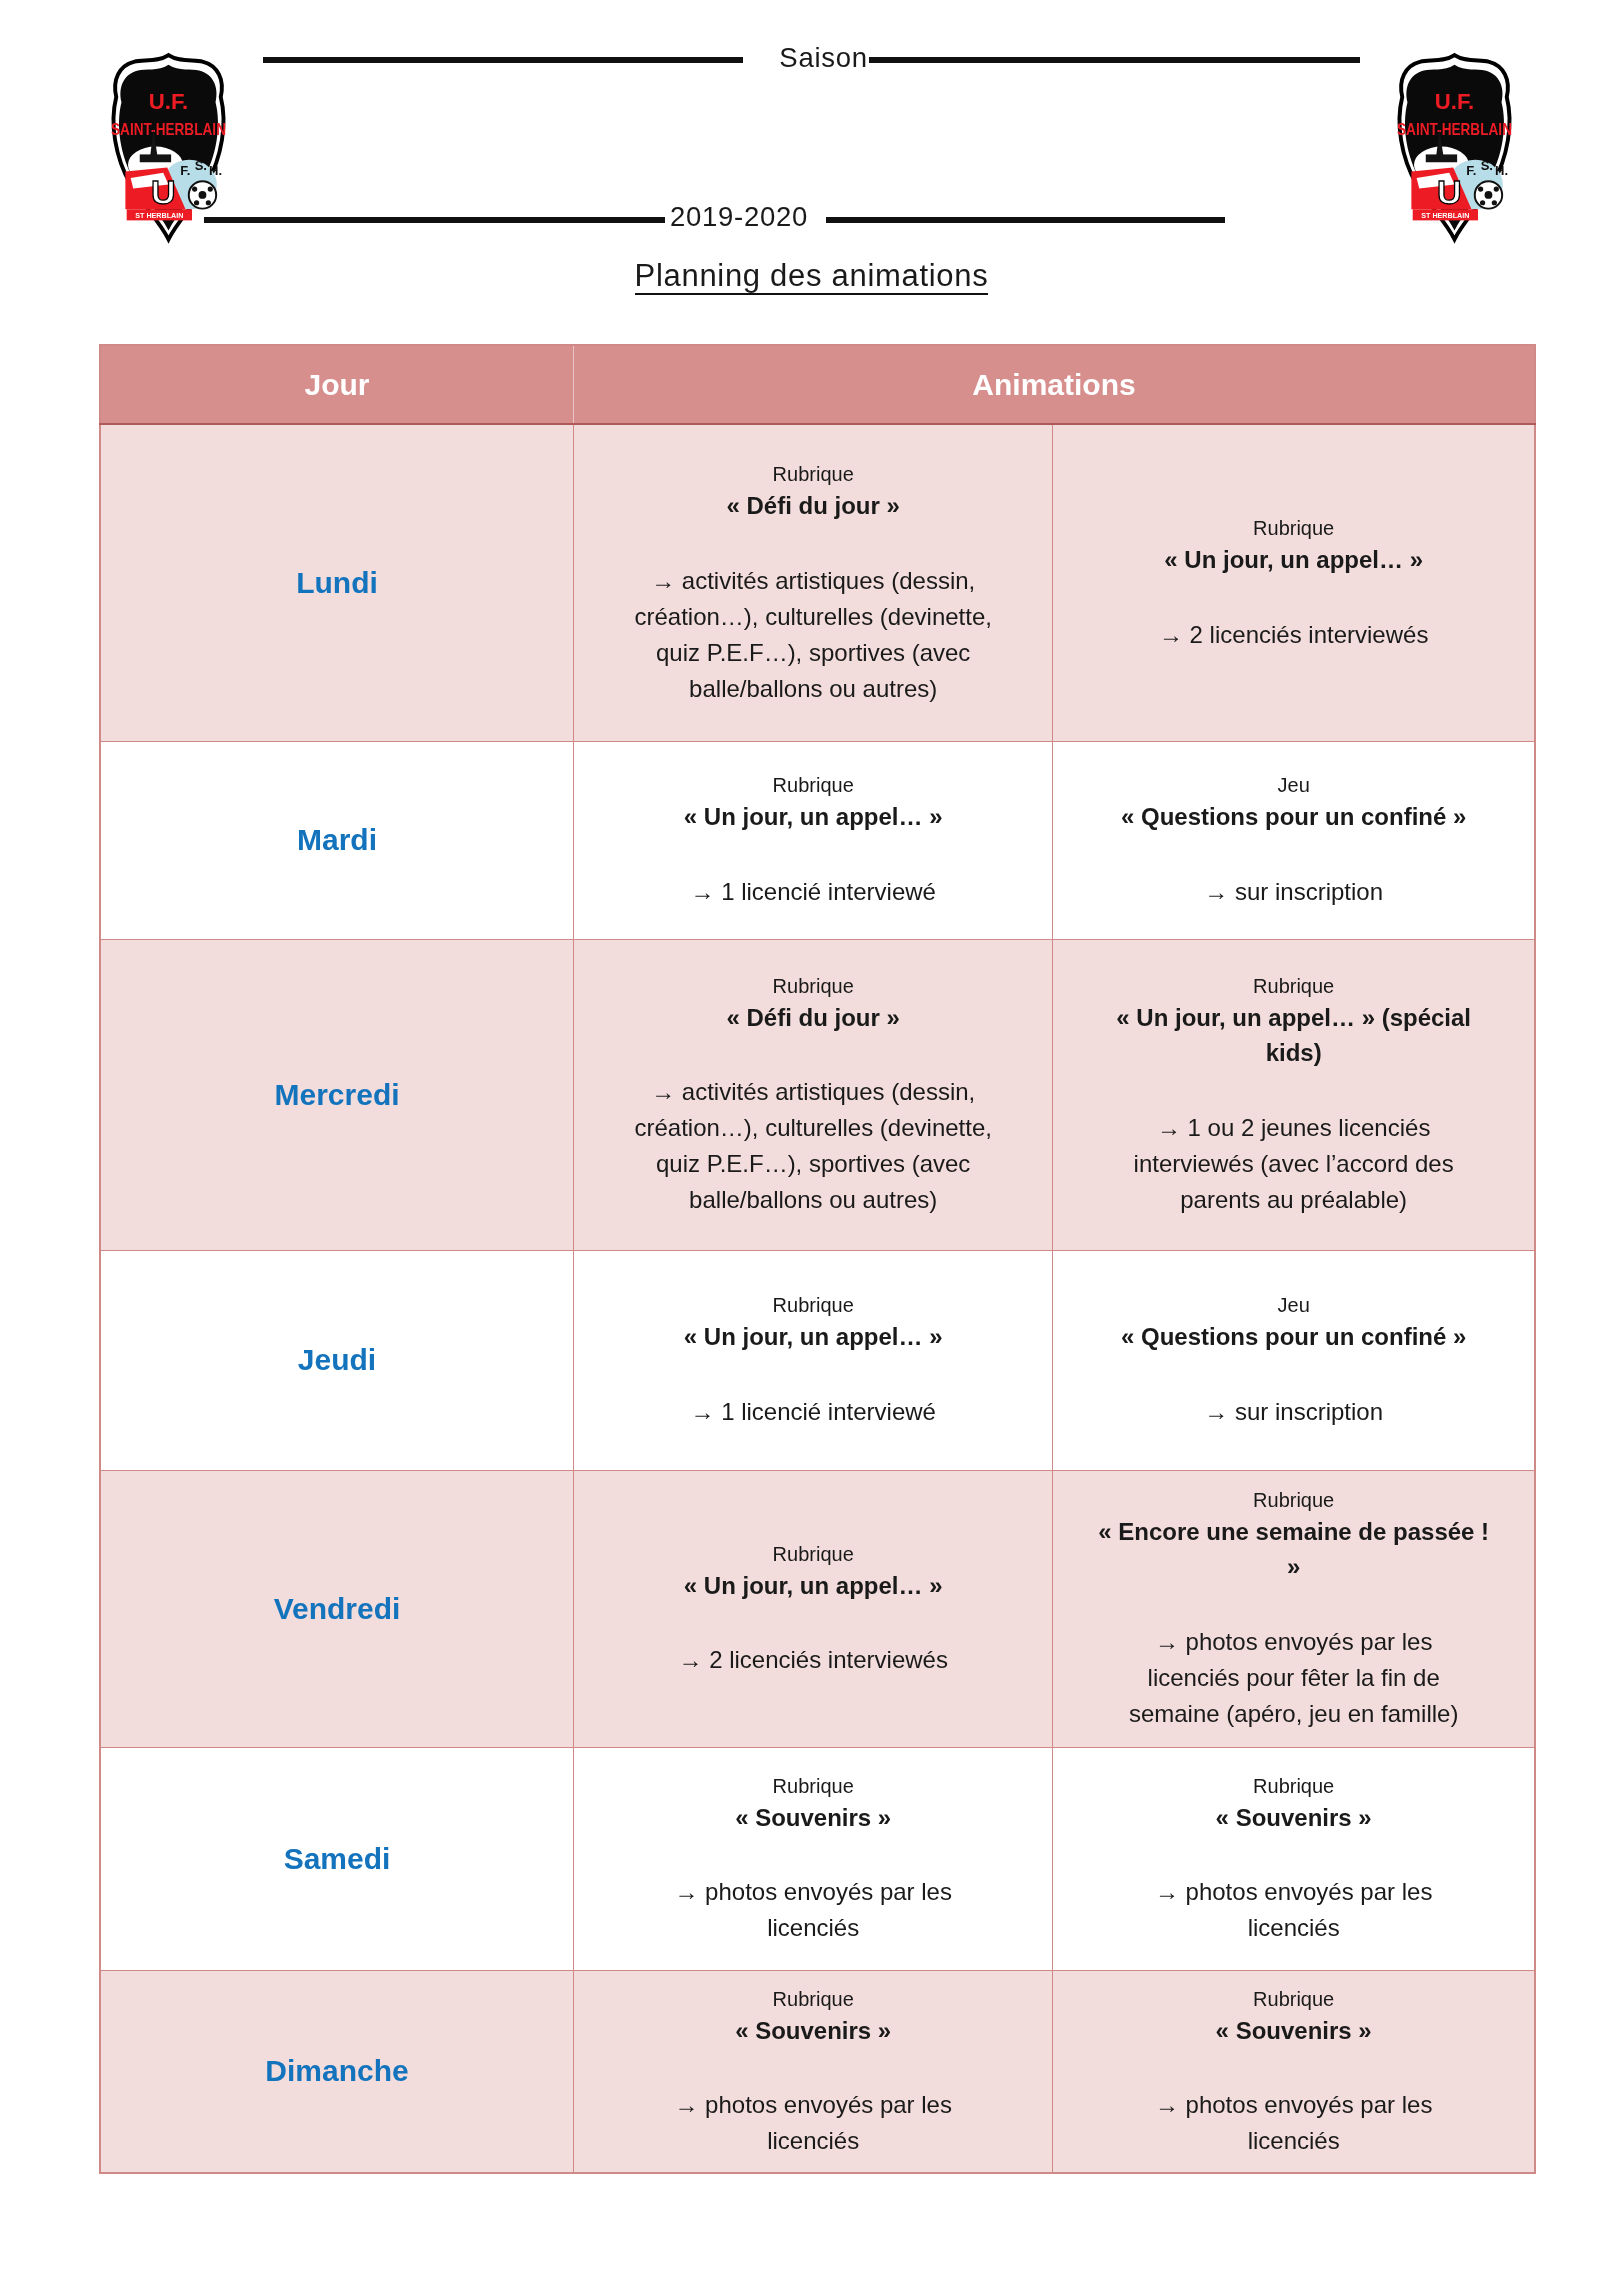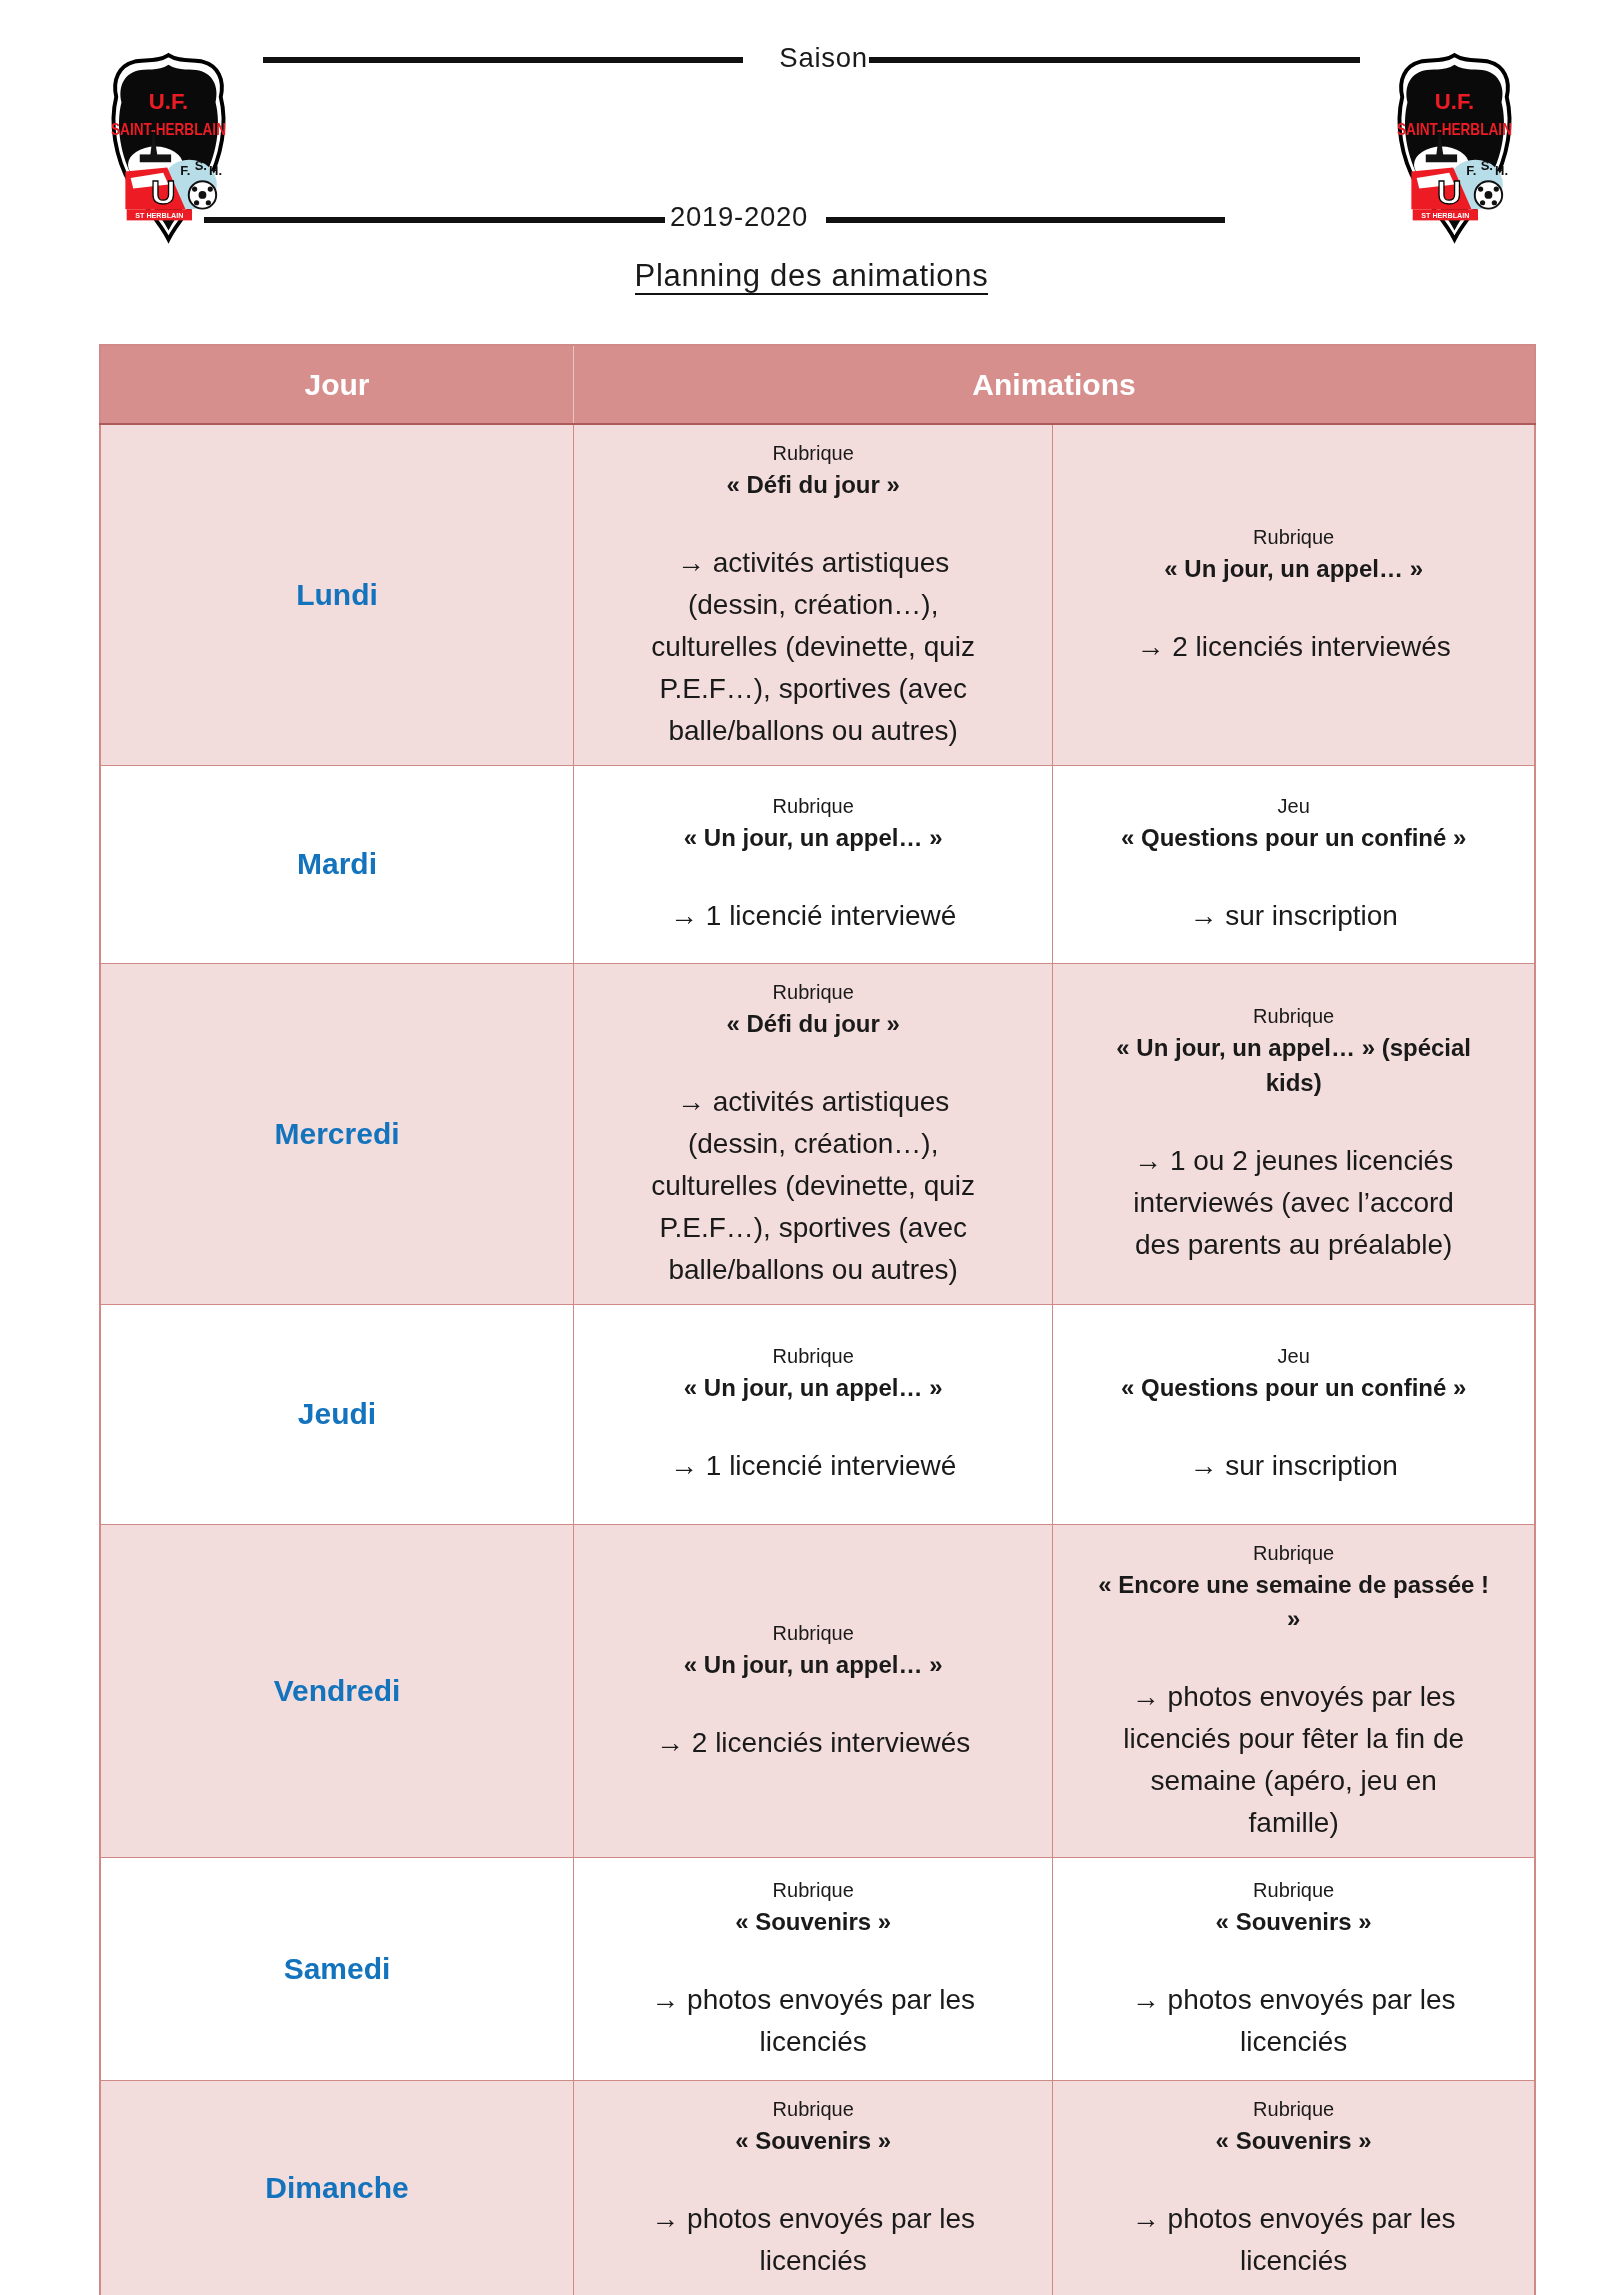--- a/index.html
+++ b/index.html
@@ -90,21 +90,21 @@
   td.day{
     color:var(--day-text);
     font-size:30px;font-weight:bold;
   }
   .cell-title{font-size:20px;font-weight:normal;line-height:1.5;}
   .cell-subtitle{
     font-size:24px;font-weight:bold;line-height:1.45;
     max-width:393px;margin:0 auto;
   }
   .cell-detail{
-    font-size:28px;font-weight:400;line-height:1.5;
+    font-size:24px;font-weight:400;line-height:1.5;
     max-width:366px;margin:39px auto 0 auto;
   }
 </style>
 </head>
 <body>
 
 <div class="page">
 
   <svg class="crest crest-left" viewBox="0 0 240 320">
     <path d="M120,14 C138,26 160,20 172,24 C196,30 206,52 200,78 C210,118 202,170 178,212 C156,248 134,268 120,296 C106,268 84,248 62,212 C38,170 30,118 40,78 C34,52 44,30 68,24 C80,20 102,26 120,14 Z" fill="#ffffff" stroke="#000000" stroke-width="6"></path>

